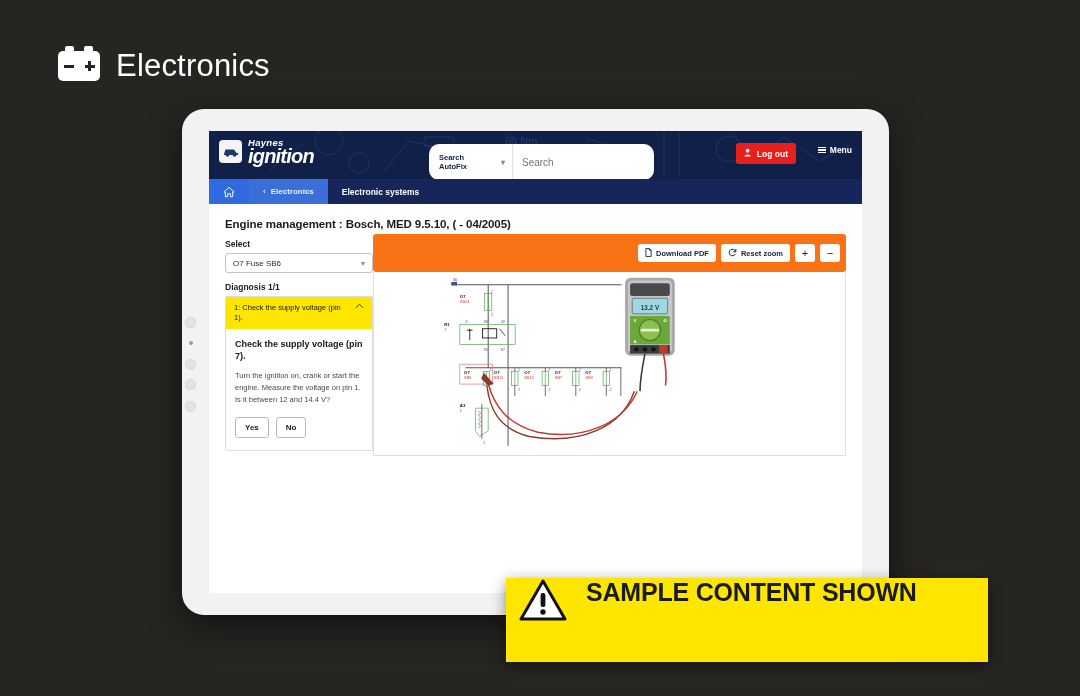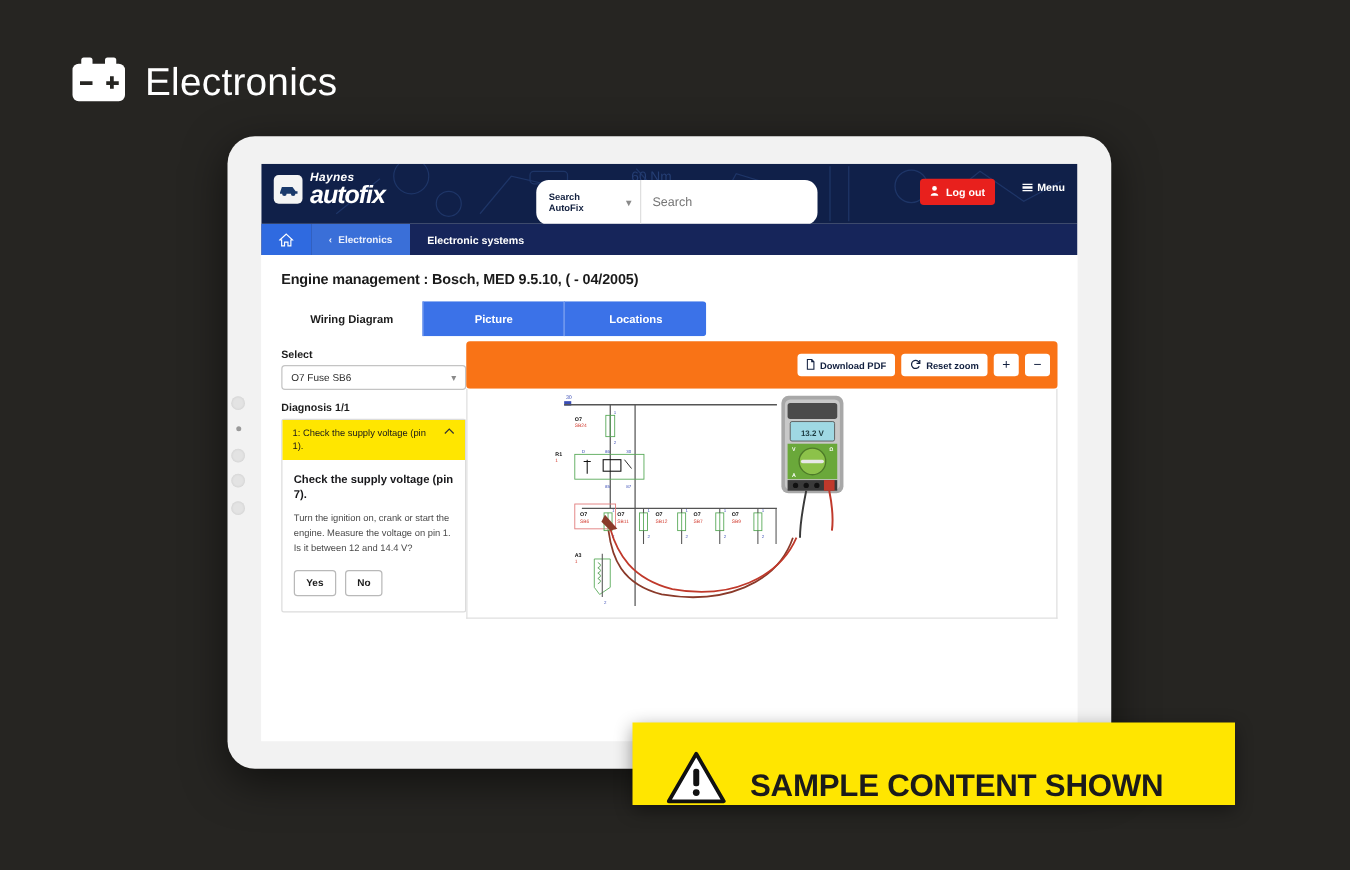--- a/index.html
+++ b/index.html
@@ -210,22 +210,22 @@
     cursor: pointer; font-family: "Liberation Sans", sans-serif;
   }
   .canvas {
     border: 1px solid #e0e0e0; border-top: none; height: 184px;
     background: #fff; position: relative; overflow: hidden;
   }
 
   
   .sample-banner {
     position: absolute; left: 506px; top: 578px;
-    width: 482px; height: 66px; background: #ffe600;
-    display: flex; align-items: flex-end; gap: 18px; padding-left: 26px;
+    width: 482px; height: 84px; background: #ffe600;
+    display: flex; align-items: flex-start; gap: 18px; padding-left: 12px;
     box-shadow: 0 4px 14px rgba(0,0,0,.45);
   }
   .warn-tri { flex: 0 0 auto; }
   .sample-text {
     font-size: 25px; font-weight: bold; color: #1b1b1b; letter-spacing: -.2px;
   }
 </style>
 </head>
 <body>
 
@@ -269,21 +269,21 @@
         <div class="logo-wrap">
           <div class="logo-badge">
             <svg width="16" height="13" viewBox="0 0 16 13">
               <path d="M1 9 L2.5 4.5 L11 4.5 L13.5 8 L15 8 L15 10 L1 10 Z" fill="#1b3a6b"></path>
               <circle cx="4.5" cy="10" r="1.8" fill="#1b3a6b"></circle>
               <circle cx="11.5" cy="10" r="1.8" fill="#1b3a6b"></circle>
             </svg>
           </div>
           <div class="logo-text">
             <span class="logo-haynes">Haynes</span>
-            <span class="logo-autofix">autofix</span>
+            <span class="logo-autofix">ignition</span>
           </div>
         </div>
 
         <div class="searchbar">
           <div class="search-select">
             <span>Search AutoFix</span>
             <span class="chev">▾</span>
           </div>
           <input class="search-input" placeholder="Search" style="">
         </div>
@@ -317,25 +317,20 @@
         <div class="crumb-prev">
           <span>‹</span>
           <span>Electronics</span>
         </div>
         <div class="crumb-cur">Electronic systems</div>
       </div>
 
       <div class="content">
         <div class="doc-title">Engine management :  Bosch, MED 9.5.10, ( - 04/2005)</div>
 
-        <div class="tabs">
-          <div class="tab active">Wiring Diagram</div>
-          <div class="tab idle">Picture</div>
-          <div class="tab idle">Locations</div>
-        </div>
 
         <div class="body-cols">
 
           <div class="leftcol">
             <div class="lbl">Select</div>
             <div class="select-box">
               <span>O7   Fuse   SB6</span>
               <span class="chev">▾</span>
             </div>
 

